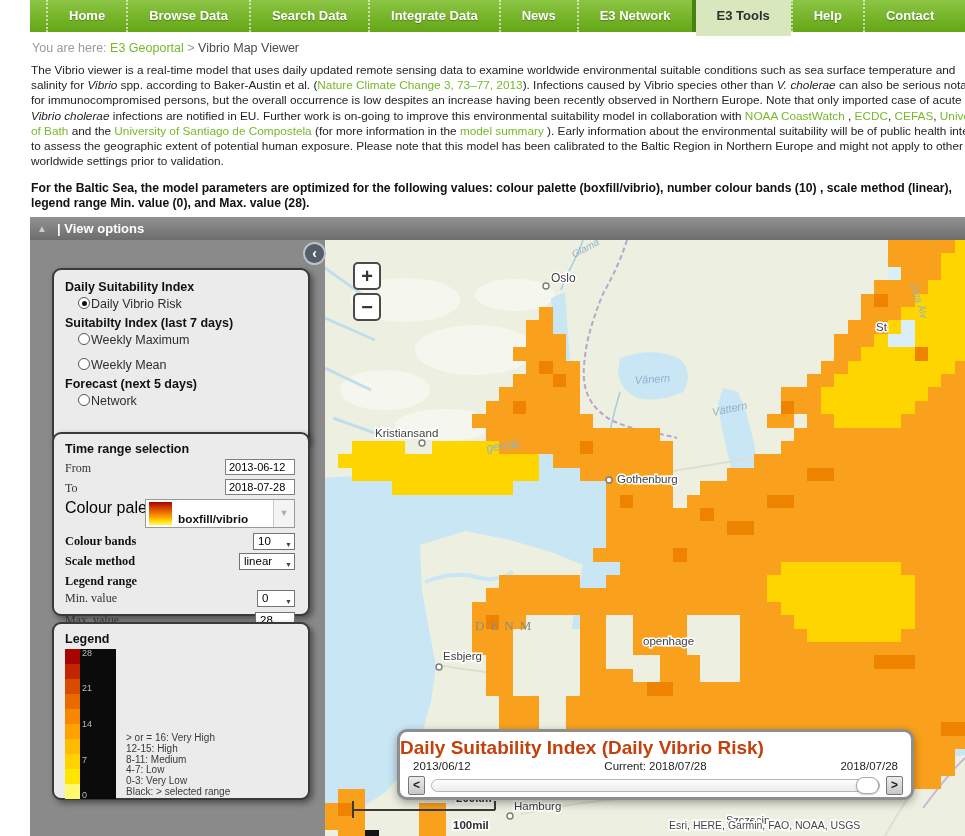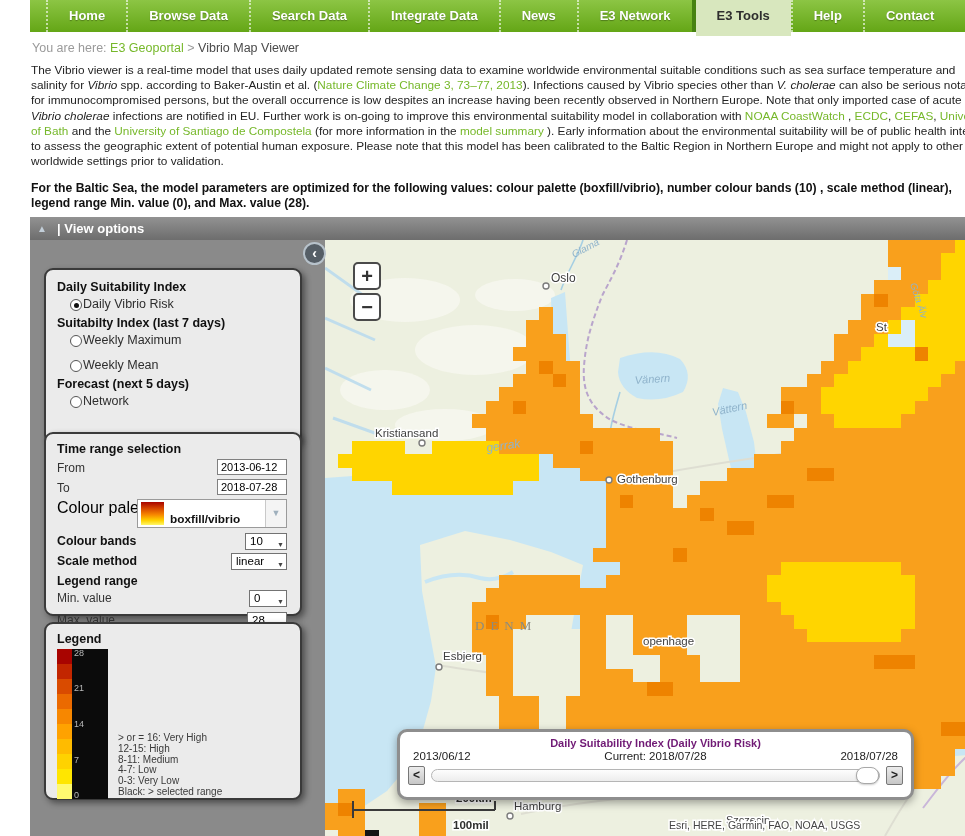--- a/index.html
+++ b/index.html
@@ -26,40 +26,40 @@
   .bold-para { padding:12px 2px 0 1px; font-size:12.2px; line-height:15px; font-weight:bold; color:#111; }
 
   
   .viewbar { position:absolute; top:217px; left:0; right:0; height:23px;
     background:linear-gradient(#929292,#6d6d6d); color:#fff; font-size:13px; font-weight:bold;
     line-height:23px; padding-left:27px; }
   .viewbar .tri { position:absolute; left:7px; top:0; color:#c3cfd9; font-size:10px; cursor:pointer; }
 
   
   .main { position:absolute; top:240px; left:0; width:965px; height:596px; background:#8a8a8a; }
-  .sidebar { position:absolute; left:0; top:0; width:295px; height:472px; }
+  .sidebar { position:absolute; left:8px; top:0; width:295px; height:472px; }
   .panel { position:absolute; left:14px; width:258px; background:#ebebeb; border:2px solid #3a3a3a;
     border-radius:9px; box-shadow:3px 3px 6px rgba(0,0,0,.45); padding:8px 11px; }
   .p1 { top:28px; height:176px; }
   .p2 { top:192px; height:184px; }
   .p3 { top:382px; height:178px; }
 
   .opt-head { font-size:12.5px; font-weight:bold; color:#111; margin-top:5px; }
   .opt-head:first-child { margin-top:2px; }
-  .opt-row { display:flex; align-items:flex-end; margin:3px 0 2px 13px; cursor:pointer; }
+  .opt-row { display:flex; align-items:flex-start; margin:3px 0 2px 13px; cursor:pointer; }
   .opt-row.gap { margin-top:11px; }
   .radio { width:12px; height:12px; border-radius:50%; border:1px solid #555; background:#fff;
     display:inline-block; position:relative; flex:none; }
   .radio.checked::after { content:""; position:absolute; left:3px; top:3px; width:5px; height:5px;
     border-radius:50%; background:#111; }
   .opt-lbl { font-size:12.5px; color:#2e2e2e; margin-left:1px; }
 
   .p2 .title { font-size:12.5px; font-weight:bold; color:#111; margin-bottom:3px; }
   .trow { position:relative; height:20px; font-size:12px; color:#333; }
-  .trow .lb { line-height:18px; }
+  .trow .lb { line-height:18px;font-family:Liberation Serif, serif; }
   .trow .lb.b { font-weight:bold; color:#111; font-size:12.3px; }
   .tinput { position:absolute; right:2px; top:0; width:70px; height:16px; border:1px solid #808080;
     background:#fff; font-family:"Liberation Sans",sans-serif; font-size:11px; padding:0 3px; color:#000; }
   .palrow { position:relative; height:33px; }
   .palette { position:absolute; right:2px; top:0; width:150px; height:29px; background:#fff;
     border:1px solid #9a9a9a; display:flex; align-items:center; cursor:pointer; }
   .swatch { width:23px; height:23px; margin-left:3px;
     background:linear-gradient(#a80400,#d94b00 30%,#f78700 55%,#ffd200 80%,#fff766); flex:none; }
   .palname { font-size:11.8px; font-weight:bold; color:#111; margin:10px 0 0 6px; flex:1; }
   .paldrop { width:21px; height:27px; border-left:1px solid #c9c9c9; background:#f4f4f4;
@@ -82,21 +82,21 @@
   .zbtn { width:28px; height:28px; background:#fff; border:2px solid #4a4a4a; border-radius:5px;
     font-size:20px; font-weight:bold; color:#333; text-align:center; line-height:24px; cursor:pointer; margin-bottom:3px; }
   .fullarrow { position:absolute; right:7px; top:3px; width:24px; height:24px; cursor:pointer; }
   .collapse-btn { position:absolute; left:273px; top:2px; width:23px; height:23px; border-radius:50%;
     background:#555e66; border:2px solid #b7c2cb; color:#fff; font-size:14px; font-weight:bold;
     text-align:center; line-height:19px; cursor:pointer; z-index:5; }
 
   
   .timepanel { position:absolute; left:72px; top:489px; width:517px; height:71px; background:#fff;
     border:3px solid #8e8e8e; border-radius:10px; box-shadow:0 3px 9px rgba(0,0,0,.35); z-index:4; }
-  .tp-title { text-align:center; font-size:11px; font-weight:bold; color:#701a75; margin-top:5px; }
+  .tp-title { font-size:19px; font-weight:bold; color:#c2410c; margin-top:5px; }
   .tp-dates { display:flex; justify-content:space-between; font-size:11.5px; color:#222; padding:1px 13px 0 13px; }
   .tp-sliderrow { display:flex; align-items:center; padding:4px 8px 0 8px; }
   .tp-btn { width:17px; height:19px; background:linear-gradient(#ececec,#c6c6c6); border:1px solid #777;
     border-radius:2px; font-size:12px; font-weight:bold; color:#222; text-align:center; line-height:17px;
     cursor:pointer; flex:none; }
   .tp-track { position:relative; flex:1; height:13px; margin:0 6px; background:linear-gradient(#fdfdfd,#ededed);
     border:1px solid #b5b5b5; border-radius:7px; }
   .tp-handle { position:absolute; right:0px; top:-3px; width:23px; height:17px; background:#fff;
     border:1px solid #a8a8a8; border-radius:8px; box-shadow:0 1px 2px rgba(0,0,0,.2); cursor:pointer; }
 </style>

